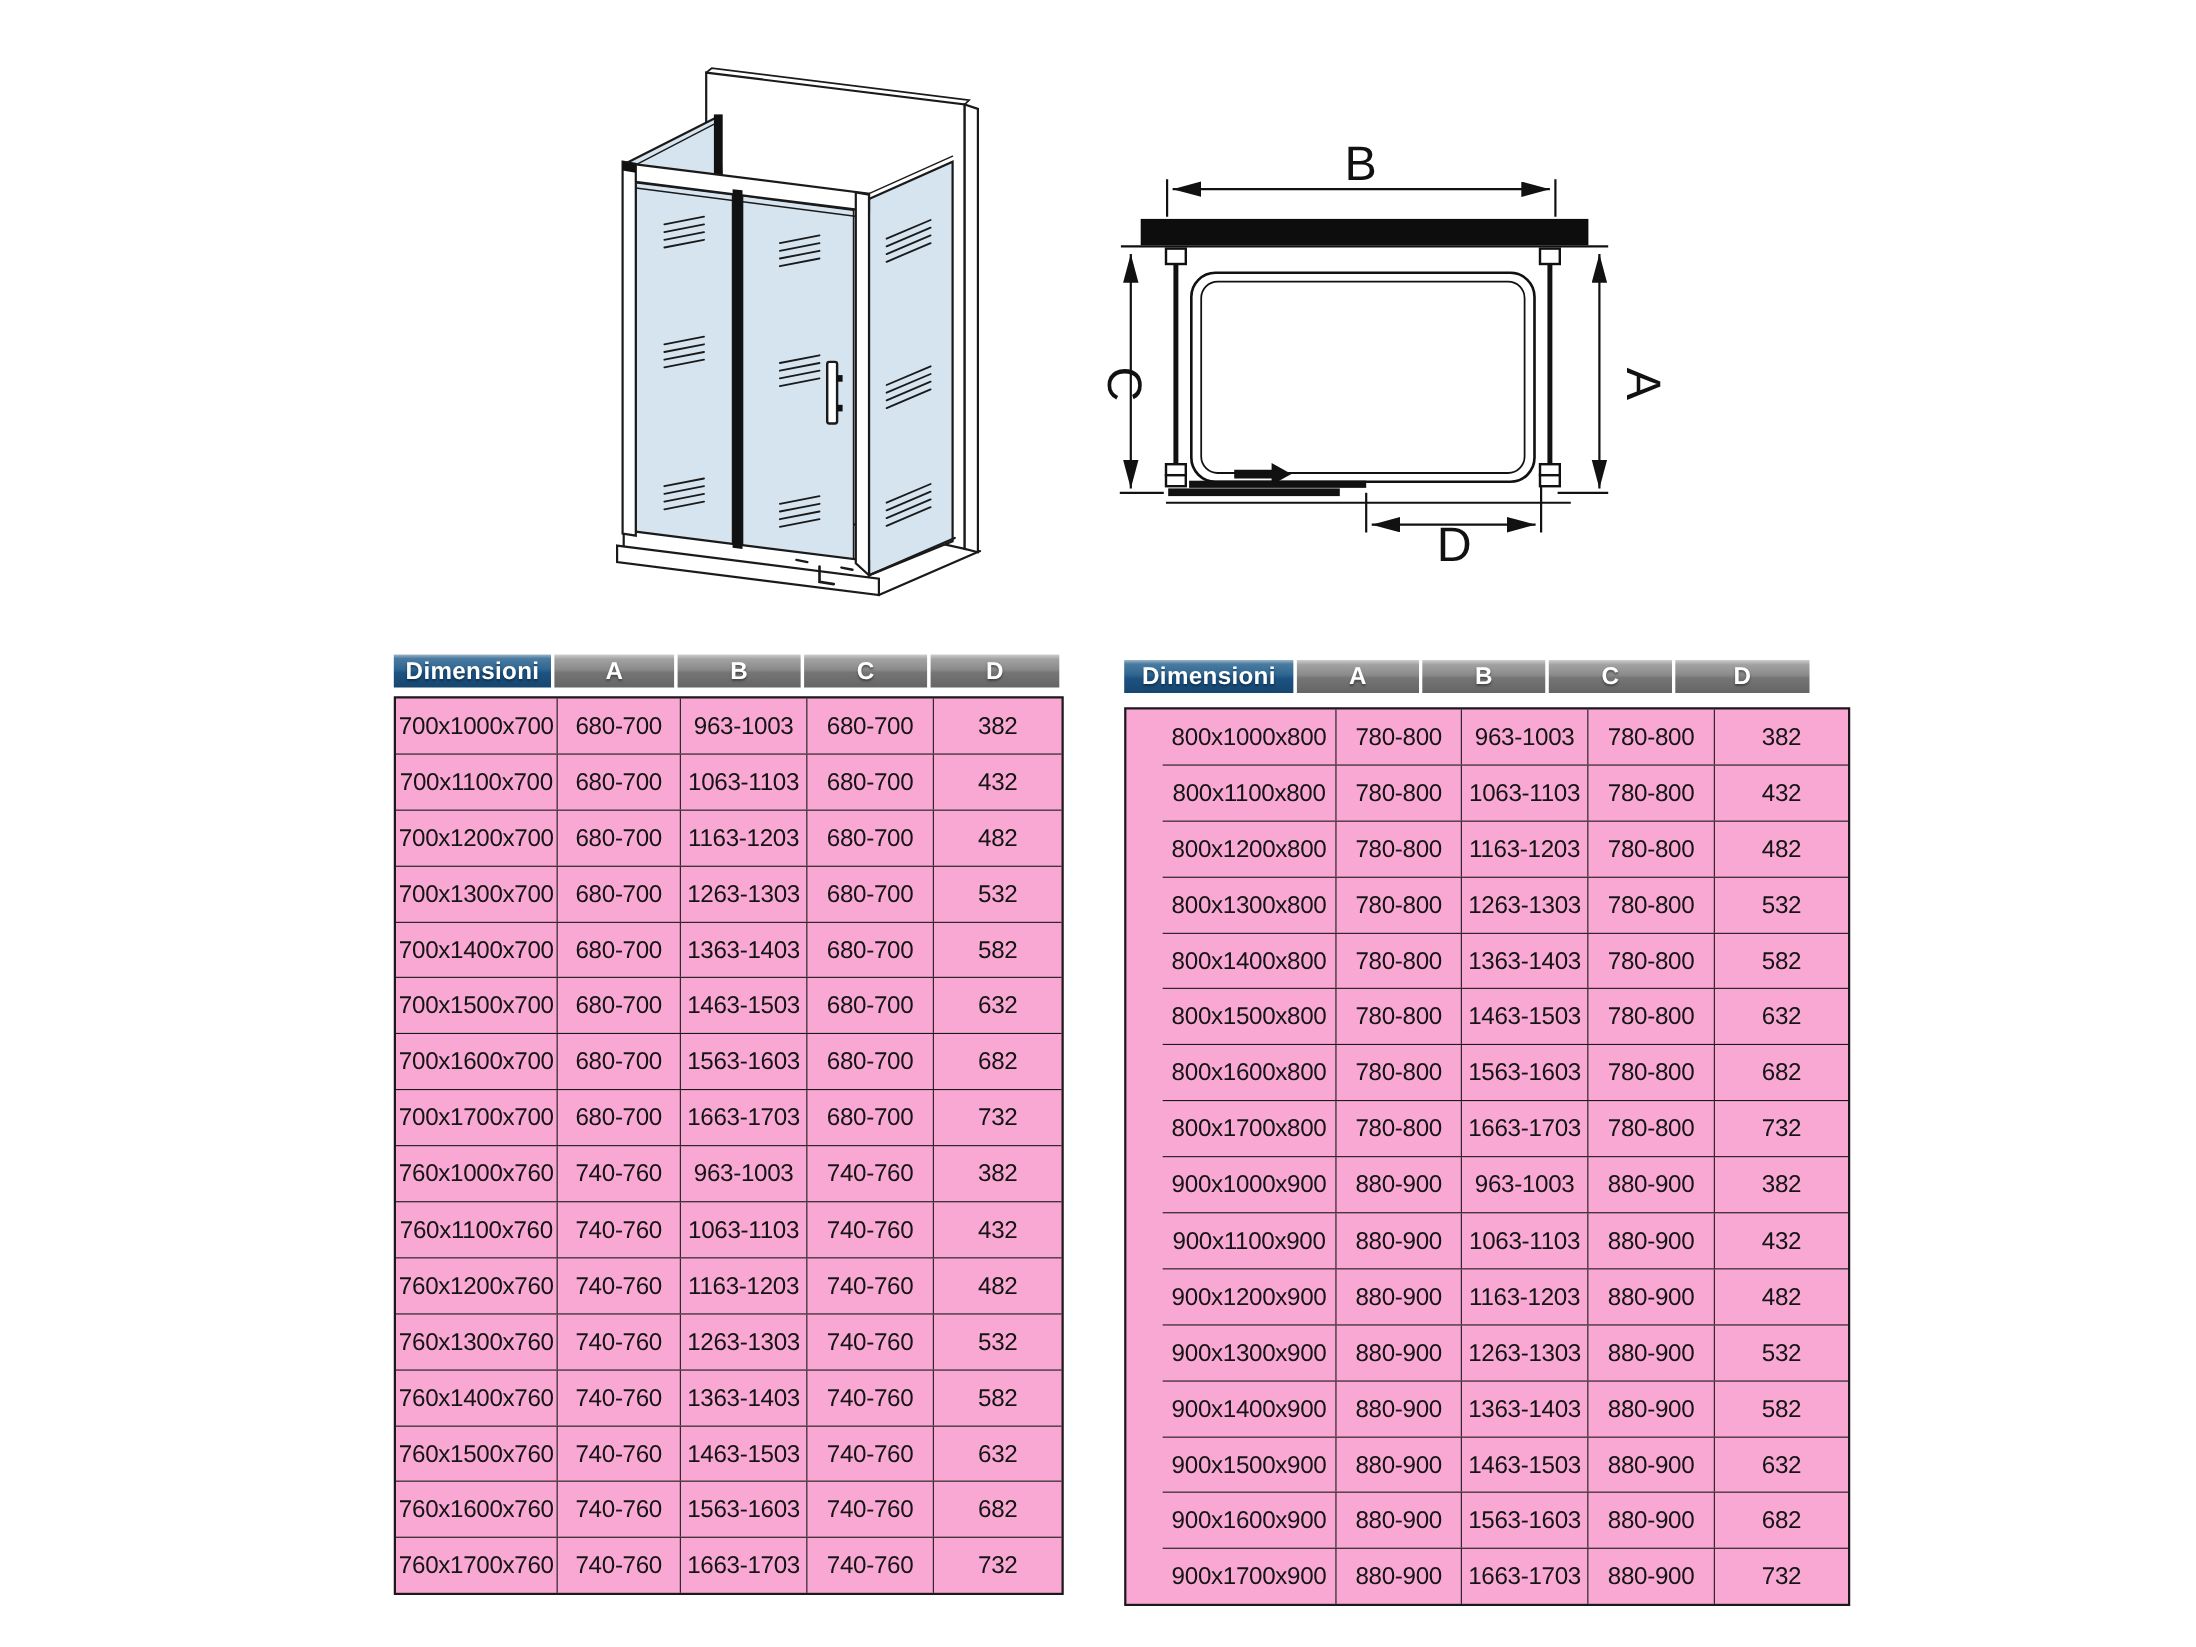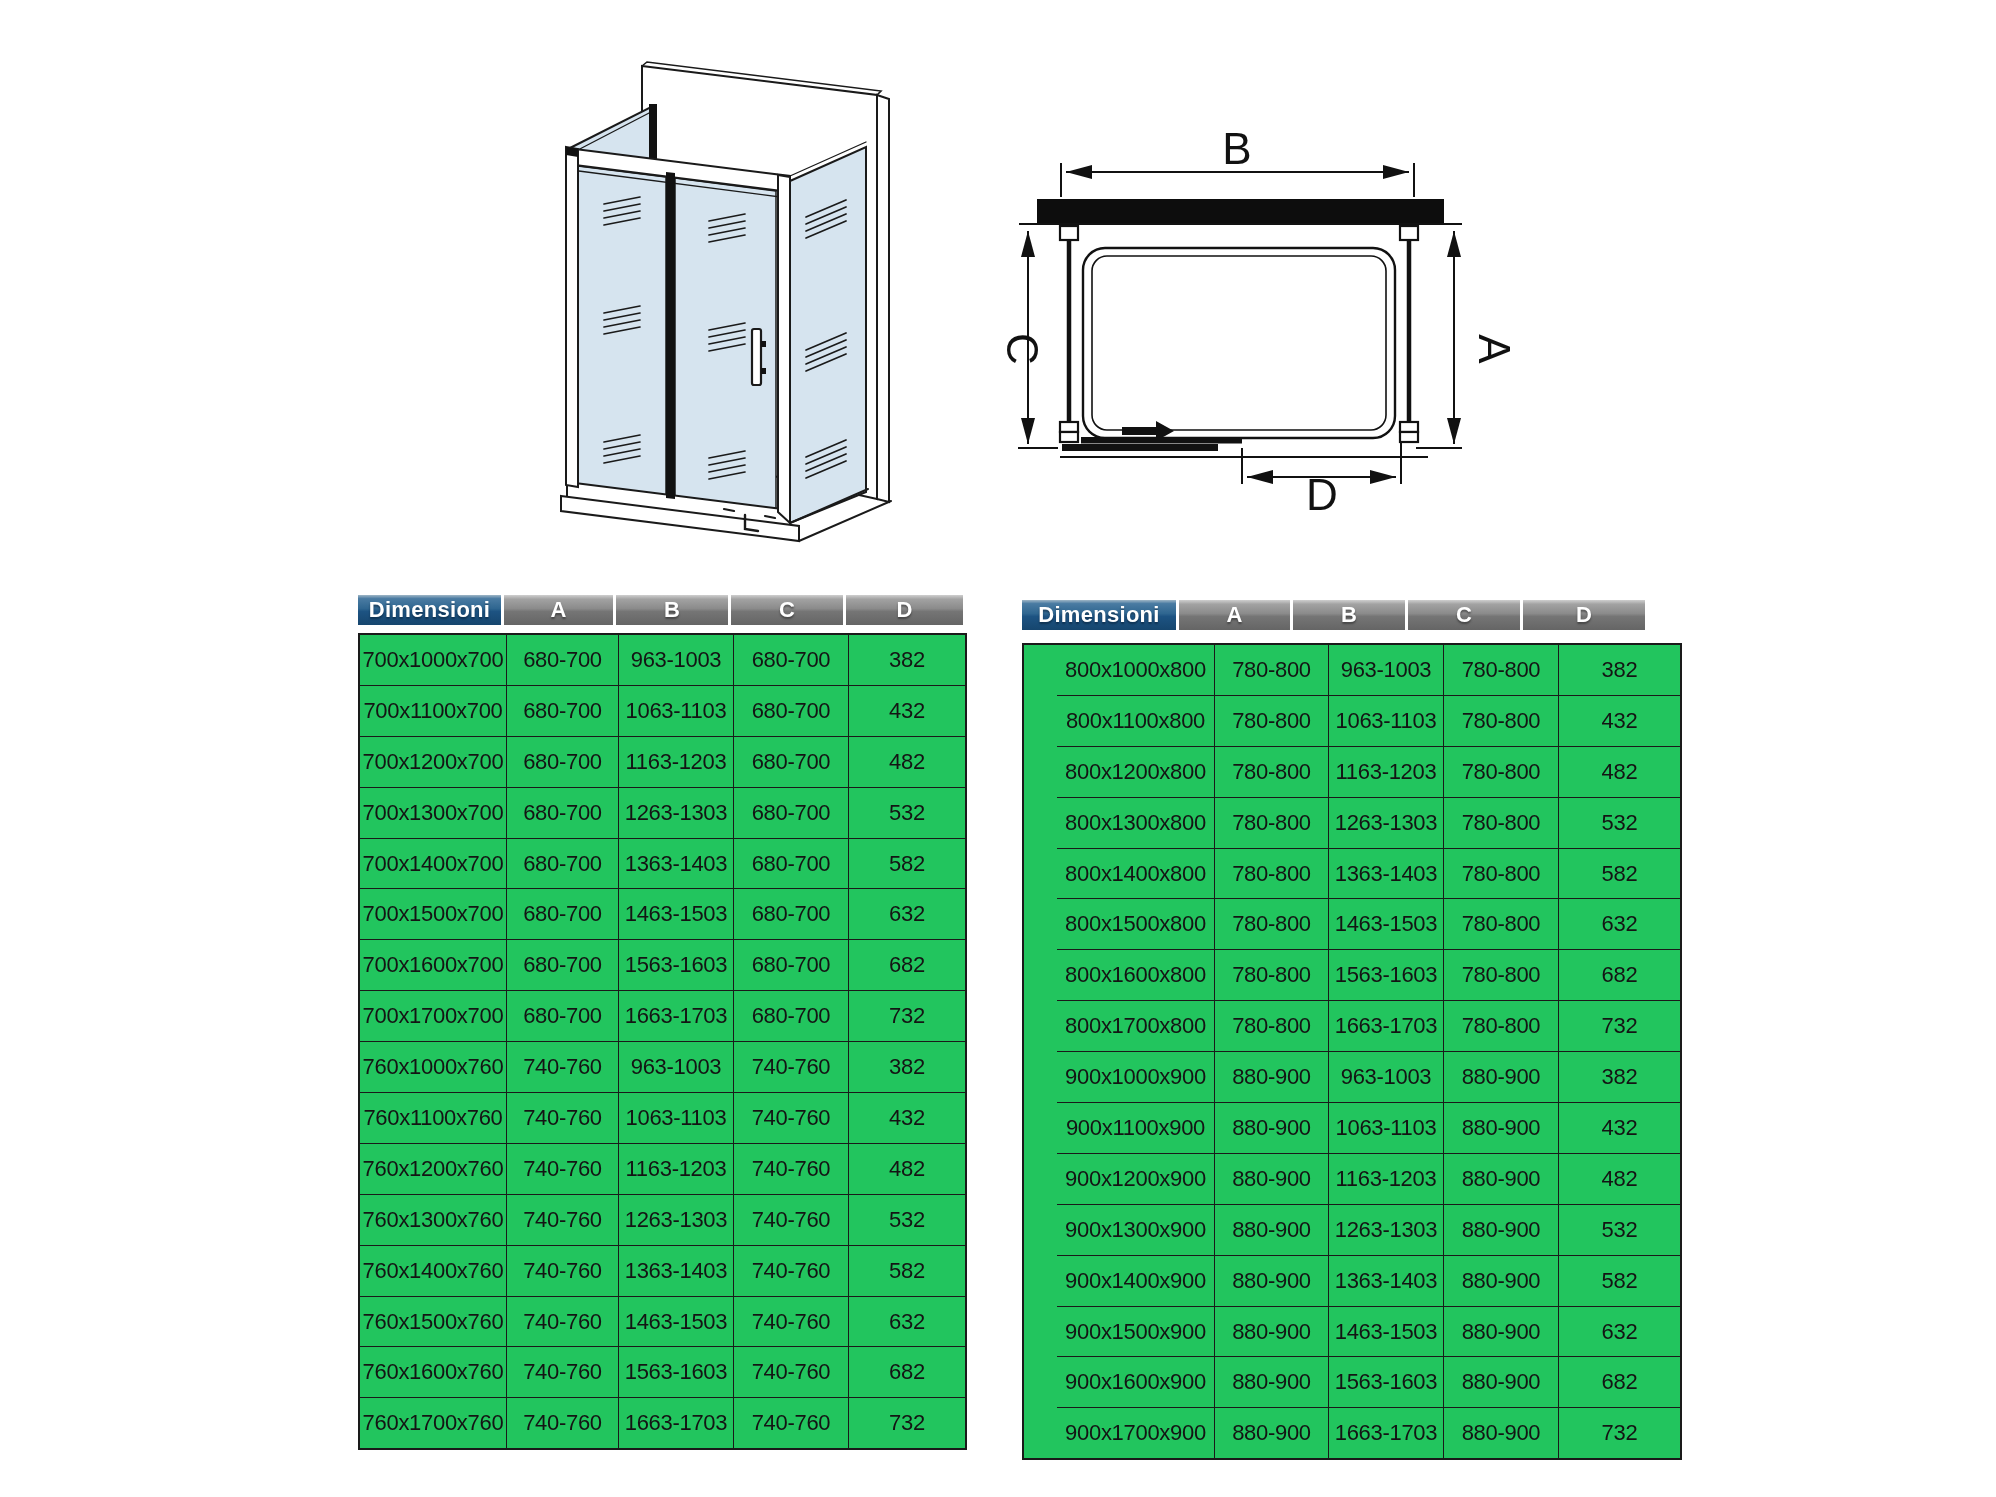--- a/index.html
+++ b/index.html
@@ -16,21 +16,21 @@
   .thead{display:grid;grid-template-columns:var(--cols);height:30px;}
   .th{box-sizing:border-box;display:flex;align-items:center;justify-content:center;
       color:#fff;font-weight:bold;font-size:22px;letter-spacing:.3px;
       text-shadow:0 2px 2px rgba(5,25,45,.55);
       background:linear-gradient(180deg,#9fb6c6 0%,#4a7ba2 12%,#2f6690 45%,#1d5382 55%,#16466e 100%);
       border-right:3px solid #ffffff;}
   .th.gray{background:linear-gradient(180deg,#cfcfcf 0%,#a2a2a2 14%,#8b8b8b 45%,#757575 55%,#656565 100%);
       text-shadow:0 2px 2px rgba(40,40,40,.6);}
   .th:last-child{border-right:none;}
 
-  .tbody{box-sizing:border-box;border:2px solid #1a1a1a;background:#22c55e;}
+  .tbody{box-sizing:border-box;border:2px solid #1a1a1a;background:#f9a8d4;}
   #table-left .tbody{margin-top:8px;}
   #table-right .tbody{margin-top:13px;padding-left:33px;}
   .tr{display:grid;grid-template-columns:var(--cols);height:49.9px;}
   .tr + .tr{border-top:1.5px solid #1a1a1a;}
   .td{display:flex;align-items:center;justify-content:center;white-space:nowrap;
       font-size:22px;letter-spacing:-0.3px;color:#141414;border-left:1.5px solid #1a1a1a;}
   .td:first-child{border-left:none;}
 
   .dimlabel{font-family:"Liberation Sans",sans-serif;font-size:44px;fill:#111;}
 </style>

